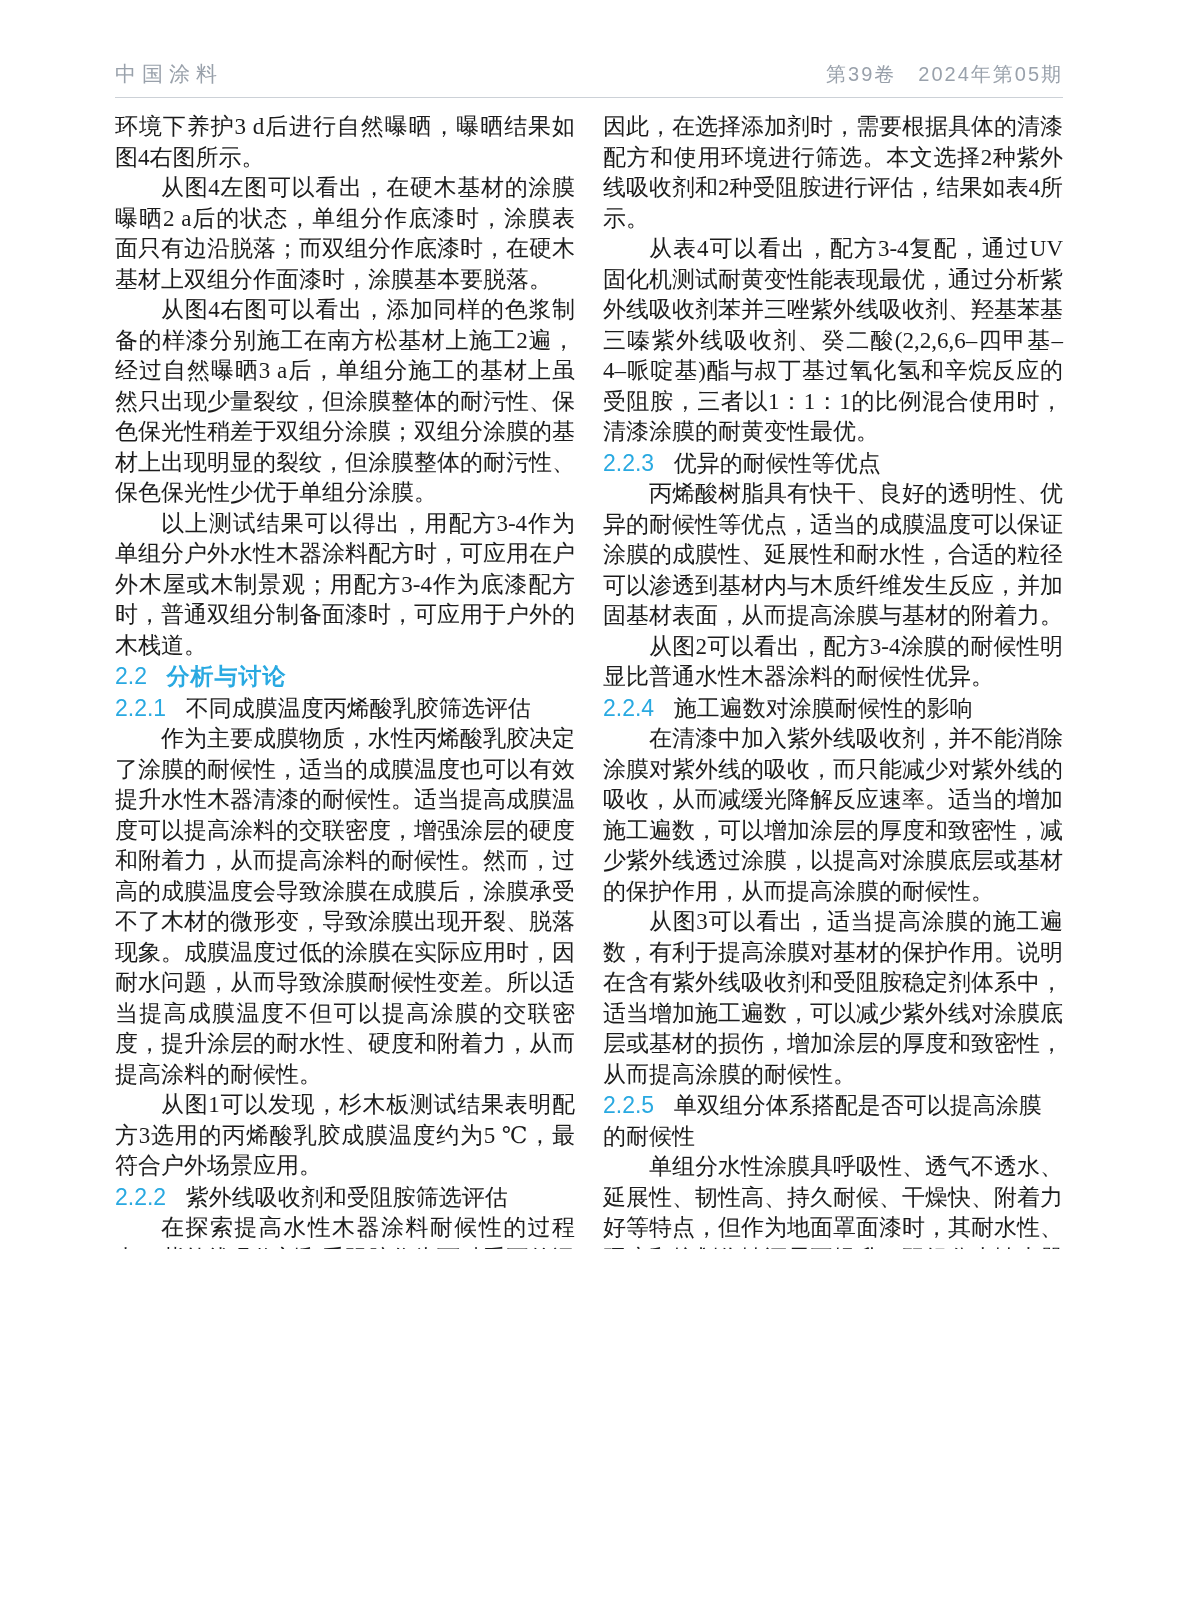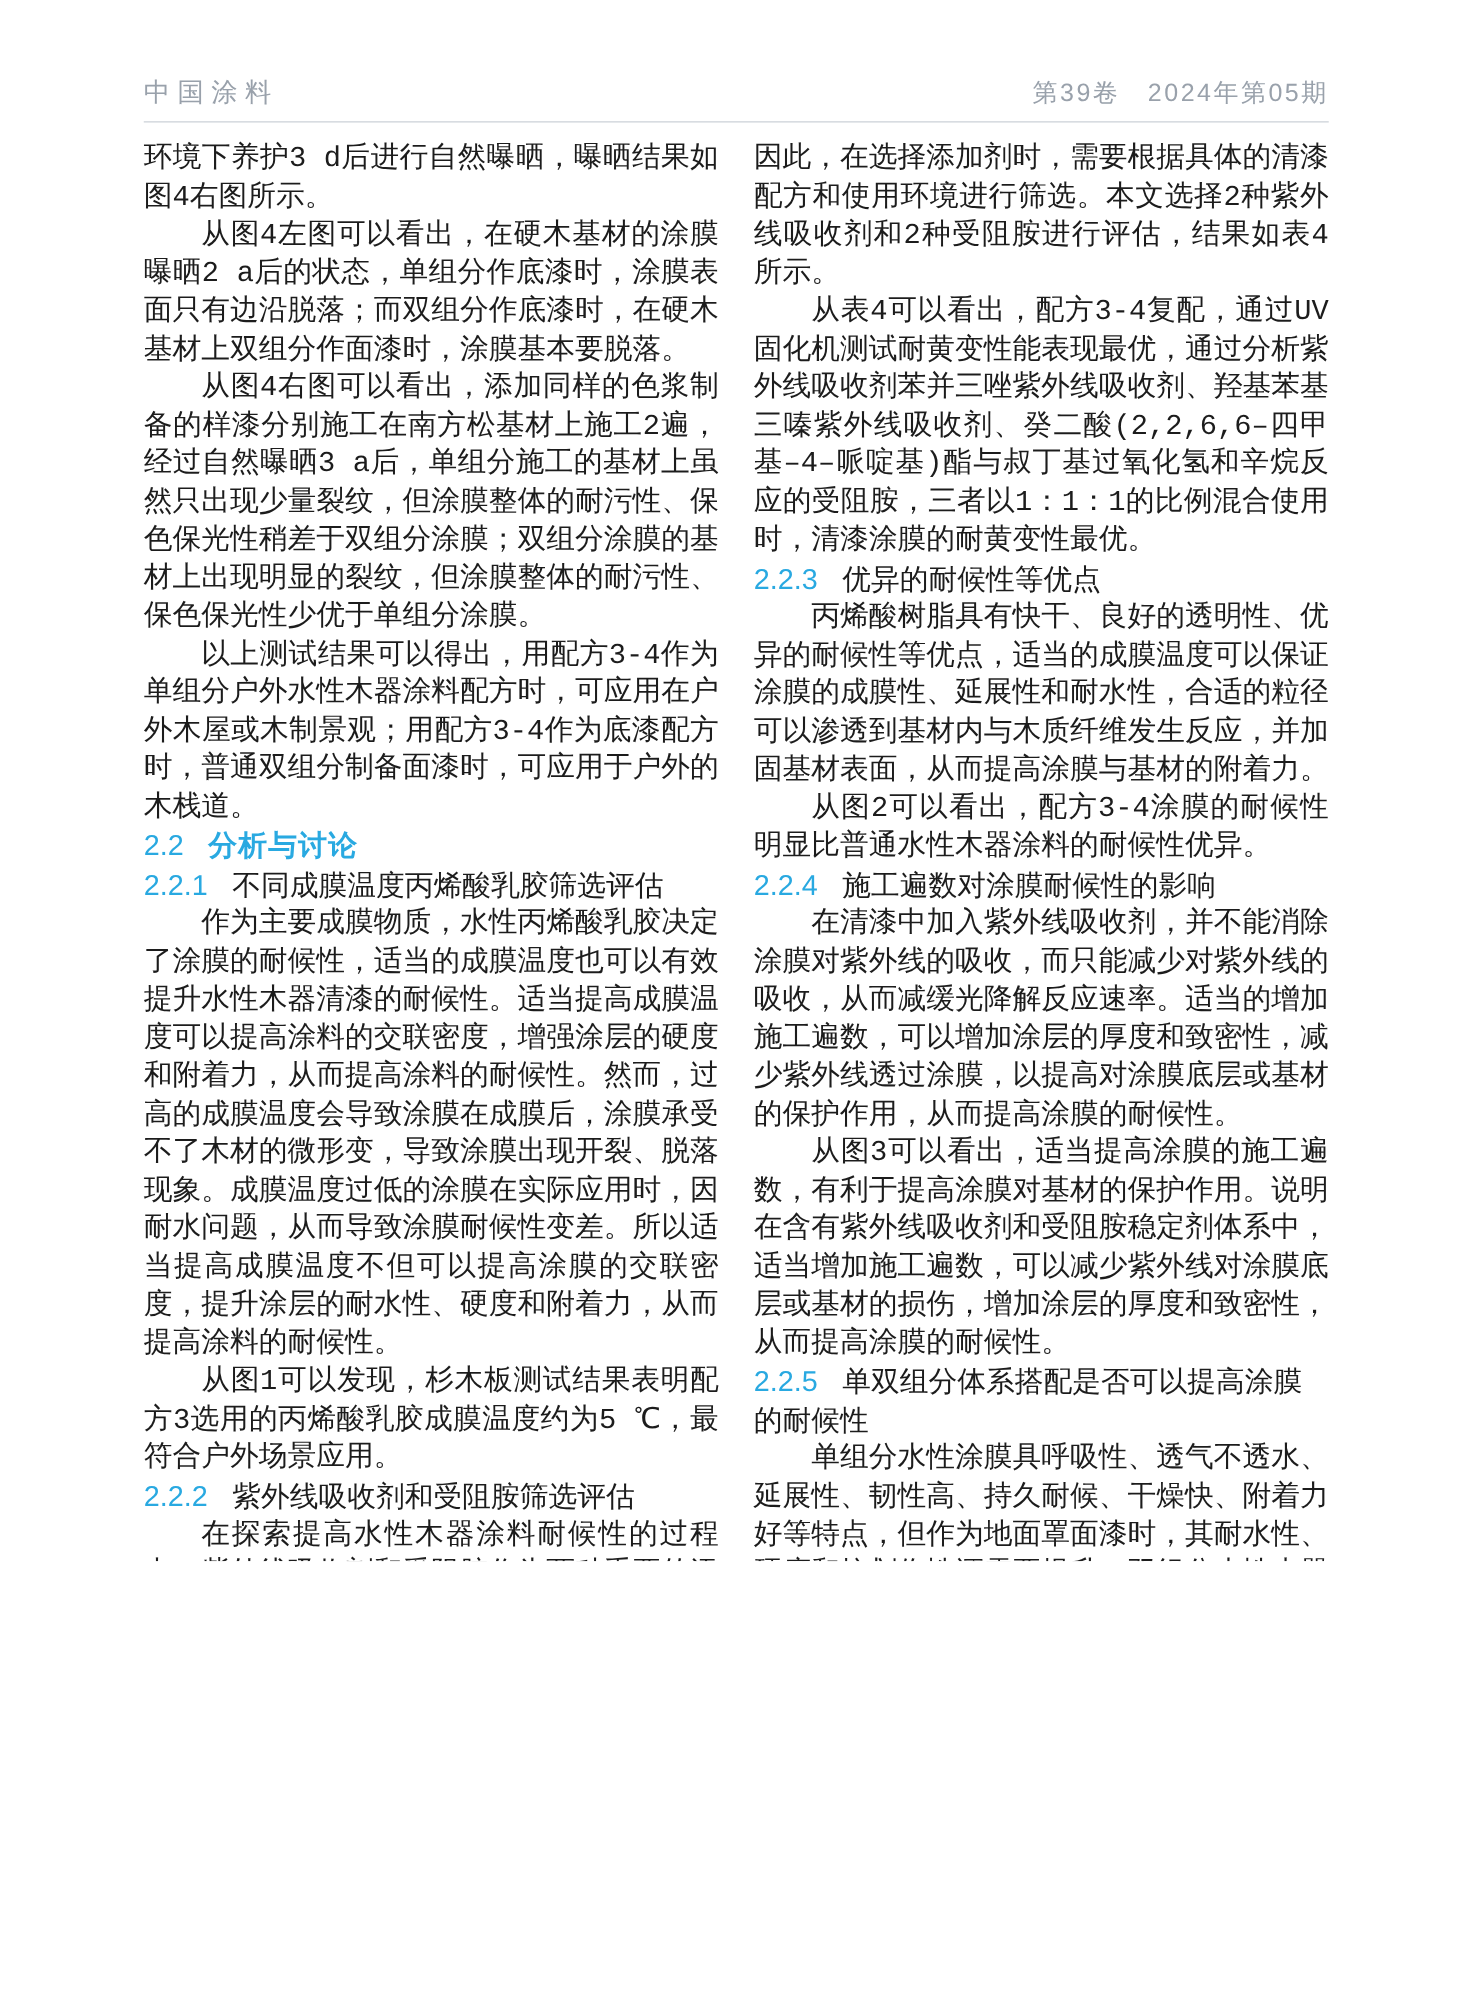--- a/index.html
+++ b/index.html
@@ -29,21 +29,20 @@
   
   .columns{
     position:absolute;left:115px;right:115px;top:112px;
     display:flex;gap:28px;
   }
   .col{flex:1;min-width:0;}
   .col p{
     margin:0;
     font-size:23px;line-height:30.5px;
     text-align:justify;
-    font-family:Liberation Mono, monospace;
   }
   .col p.indent{text-indent:2em;}
   .sec2,.sec3{
     margin:0;
     font-size:23px;line-height:30.5px;
     font-weight:normal;
     text-align:left;
   }
   .sec2 .num,.sec3 .num{
     font-family:"Liberation Sans","DejaVu Sans",sans-serif;

